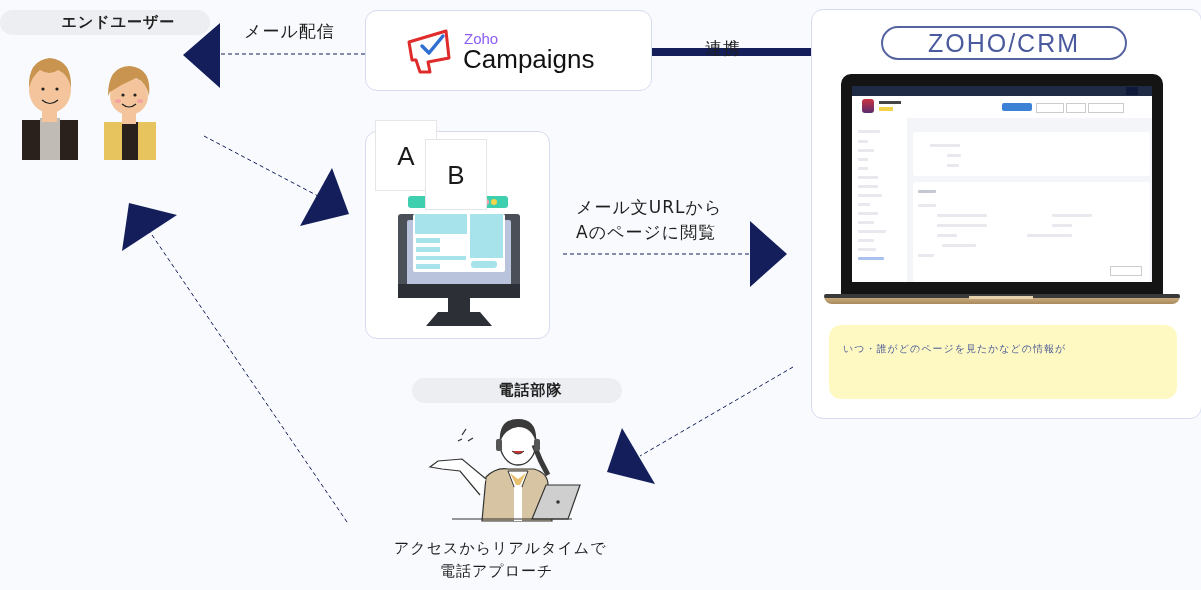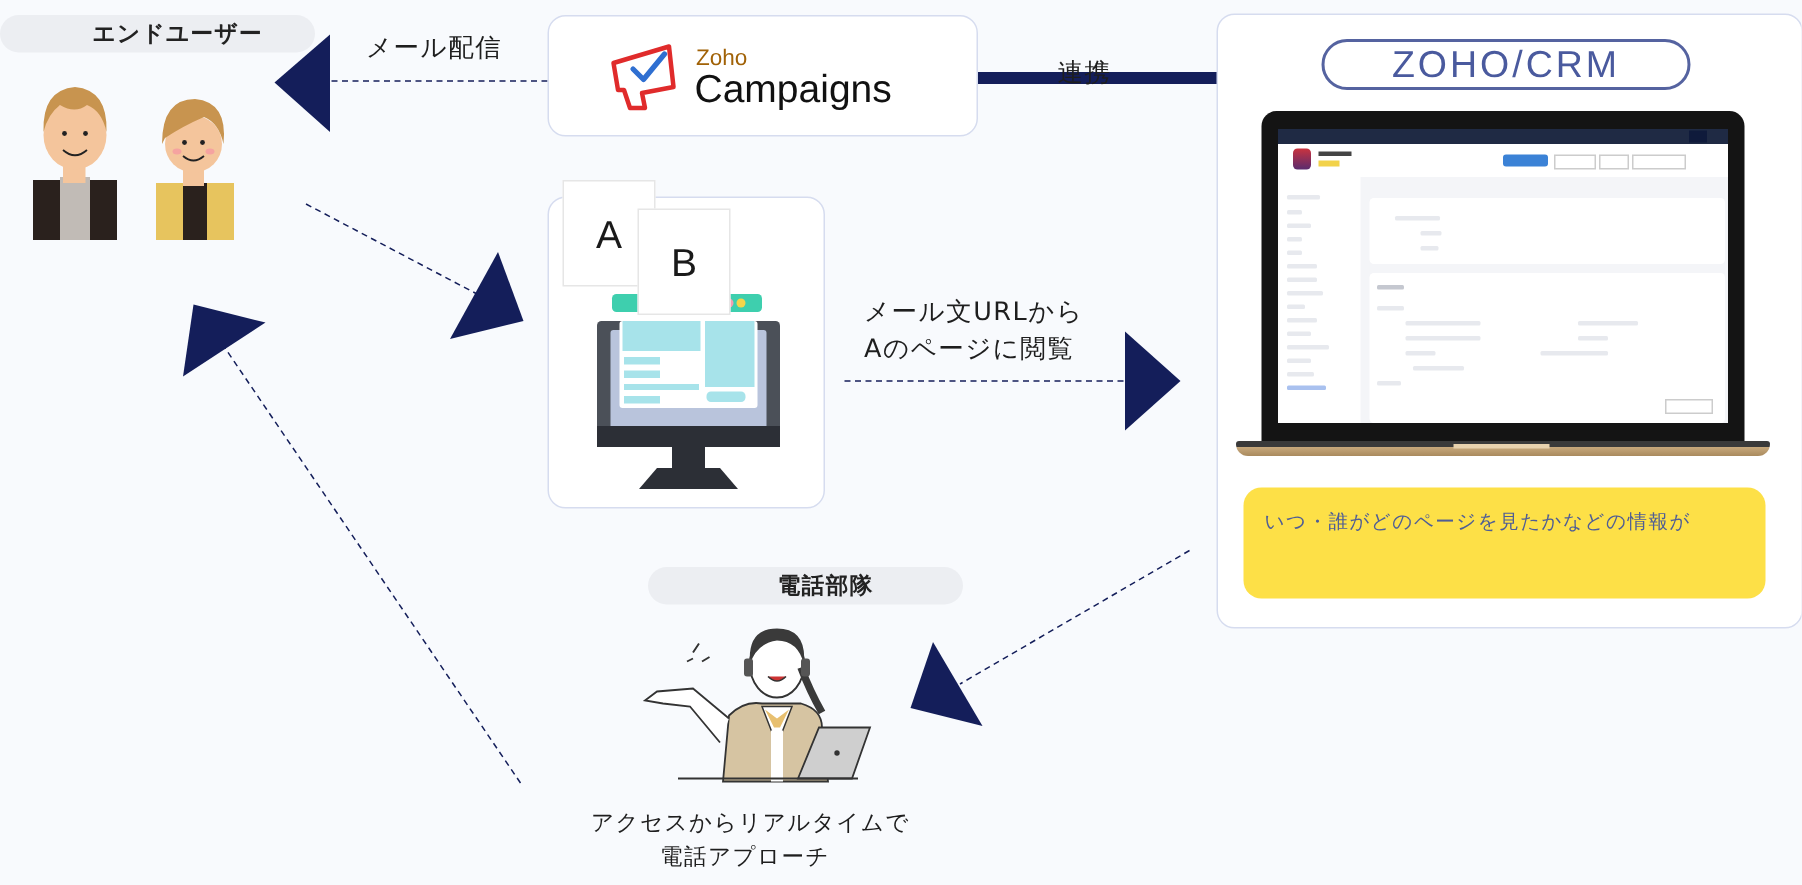--- a/index.html
+++ b/index.html
@@ -22,22 +22,22 @@
   .txt { position:absolute; font-size:17px; color:#1e1e1e; letter-spacing:1px; white-space:nowrap; }
   svg { display:block; }
   .crm-title {
     position:absolute; left:881px; top:26px; width:246px; height:34px;
     border:2px solid #5563a0; border-radius:20px; box-sizing:border-box;
     text-align:center; line-height:30px; font-size:25px; color:#4a5a9e; letter-spacing:2px;
     font-family:"Liberation Sans",sans-serif;
   }
   .info-box {
     position:absolute; left:829px; top:325px; width:348px; height:74px;
-    background:#fde047; border-radius:12px; box-sizing:border-box;
-    padding:11px 14px; color:#4e5d96; font-size:13px; line-height:26px; letter-spacing:1px;
+    background:#fef9c3; border-radius:12px; box-sizing:border-box;
+    padding:11px 14px; color:#4e5d96; font-size:10px; line-height:26px; letter-spacing:1px;
   }
   .paper {
     position:absolute; background:#fff; border:1px solid #e6e6e6;
     font-family:"Liberation Sans",sans-serif; font-size:26px; text-align:center;
   }
   .screen-bar { position:absolute; background:#e7e9ee; height:3px; border-radius:1px; }
 </style>
 </head>
 <body>
 
@@ -93,21 +93,21 @@
 <div class="txt" style="left:576px;top:196px;">メール文URLから</div>
 <div class="txt" style="left:576px;top:221px;">Aのページに閲覧</div>
 
 <div class="card" style="left:365px;top:10px;width:285px;height:79px;">
   <div class="abs" style="left:40px;top:17px;">
     <svg width="48" height="46" viewBox="0 0 48 46">
       <path d="M3 14 L40 3 L43 30 L22 34 L24 44 L14 44 L10 32 L6 32 Z" fill="none" stroke="#e02b2b" stroke-width="3" stroke-linejoin="round"></path>
       <path d="M16 18 L23 25 L37 8" fill="none" stroke="#2f6fd1" stroke-width="3.5" stroke-linecap="round" stroke-linejoin="round"></path>
     </svg>
   </div>
-  <div class="abs" style="left:98px;top:19px;font-size:15px;font-family:'Liberation Sans',sans-serif;color:#a16207;">Zoho</div>
+  <div class="abs" style="left:98px;top:19px;font-size:15px;font-family:'Liberation Sans',sans-serif;color:#8b5cf6;">Zoho</div>
   <div class="abs" style="left:97px;top:33px;font-size:26px;font-family:'Liberation Sans',sans-serif;color:#111;">Campaigns</div>
 </div>
 
 <div class="card" style="left:365px;top:131px;width:183px;height:206px;"></div>
 
 <div class="abs" style="left:398px;top:196px;">
   <svg width="122" height="132" viewBox="0 0 122 132">
     <rect x="10" y="0" width="100" height="12" rx="3" fill="#3ecfae"></rect>
     <circle cx="80" cy="6" r="3" fill="#fff"></circle>
       <circle cx="88" cy="6" r="3" fill="#f59fb0"></circle>
@@ -184,21 +184,21 @@
   </div>
 
   <div class="abs" style="left:0;top:220px;width:356px;height:10px;background:linear-gradient(#3a3a3a 0,#3a3a3a 40%,#c8a97c 40%,#a98a5e 100%);border-radius:2px 2px 8px 8px;"></div>
   <div class="abs" style="left:145px;top:222px;width:64px;height:3px;background:#e8d2ae;"></div>
 </div>
 
 <div class="info-box">
   <div>いつ・誰がどのページを見たかなどの情報が</div>
 </div>
 
-<div class="pill-label" style="left:432px;top:378px;width:183px;height:25px;line-height:25px;text-align:center;">電話部隊</div>
+<div class="pill-label" style="left:412px;top:378px;width:183px;height:25px;line-height:25px;text-align:center;">電話部隊</div>
 
 <div class="abs" style="left:422px;top:415px;">
   <svg width="160" height="112" viewBox="0 0 160 112">
     <path d="M40 20 l4 -6 M46 26 l5 -3 M36 26 l4 -2" stroke="#333" stroke-width="1.3"></path>
     <path d="M60 106 L64 62 Q74 52 86 54 L112 54 Q126 58 126 70 L130 106Z" fill="#d6c4a2" stroke="#333" stroke-width="1.2"></path>
     <path d="M86 56 L96 82 L106 56Z" fill="#fff" stroke="#333" stroke-width="1"></path>
     <path d="M88 58 L96 64 L104 58 L98 70 L94 70Z" fill="#e8c070"></path>
     <rect x="92" y="72" width="8" height="34" fill="#fff"></rect>
     <ellipse cx="96" cy="28" rx="18" ry="22" fill="#fff" stroke="#333" stroke-width="1.3"></ellipse>
     <path d="M78 28 Q76 4 96 4 Q116 4 114 28 Q110 12 96 12 Q82 14 78 28Z" fill="#3a3a3a"></path>

